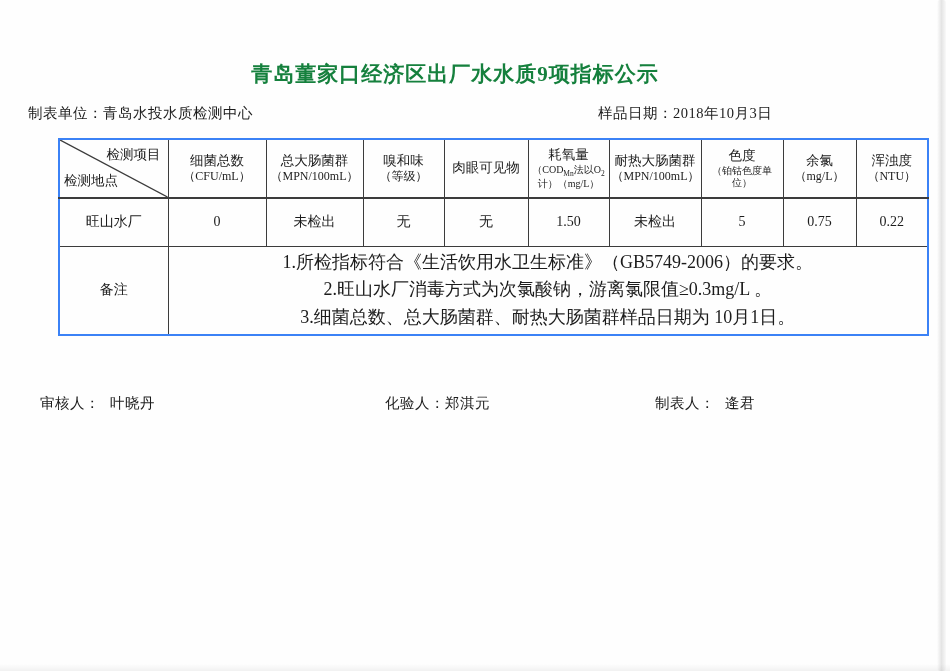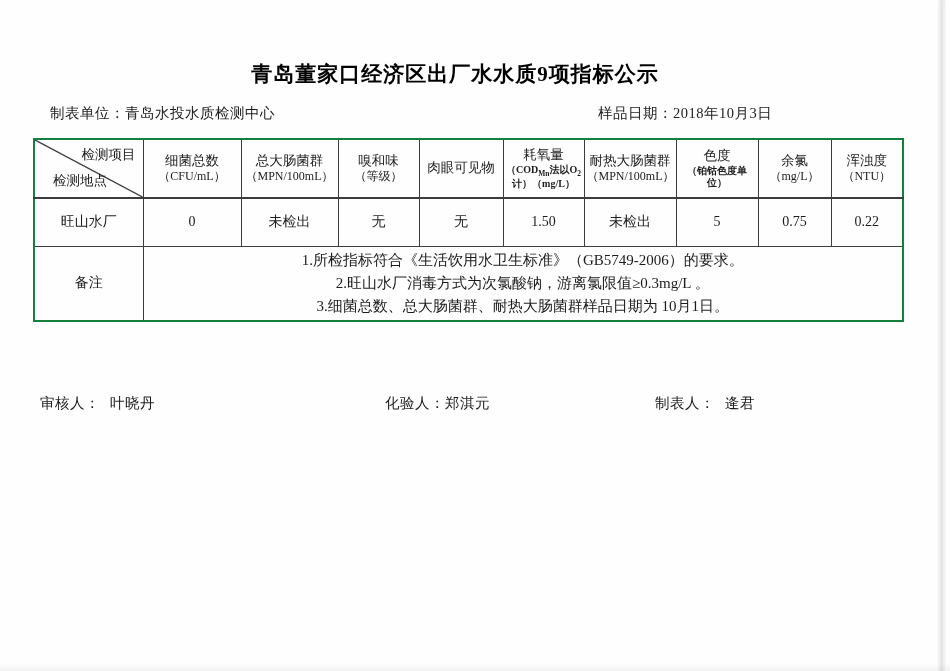--- a/index.html
+++ b/index.html
@@ -22,57 +22,57 @@
     border-radius: 3px;
   }
   .scan-edge-bottom {
     position: absolute; left: 0; bottom: 0; width: 950px; height: 7px;
     background: linear-gradient(to bottom, rgba(0,0,0,0), rgba(0,0,0,0.05));
   }
   .title {
     position: absolute; top: 60px; left: 0; width: 910px;
     text-align: center;
     font-size: 21px; font-weight: bold; letter-spacing: 1px;
-    color: #000000;
+    color: #15803d;
   }
   .meta-row { position: absolute; top: 104px; left: 0; width: 950px; font-size: 14.5px; }
-  .meta-maker { position: absolute; left: 50px; top: 0; letter-spacing: 0.5px; font-family: Liberation Serif, serif; }
+  .meta-maker { position: absolute; left: 28px; top: 0; letter-spacing: 0.5px; font-family: Liberation Serif, serif; }
   .meta-date { position: absolute; left: 598px; top: 0; letter-spacing: 0.5px; }
 
   table.report {
     position: absolute; left: 33px; top: 138px;
     width: 869px; table-layout: fixed;
     border-collapse: collapse;
   }
   table.report td, table.report th {
     border: 1.4px solid #3c3c3c;
     text-align: center; vertical-align: middle;
     font-weight: normal;
     padding: 2px;
     overflow: hidden;
   }
-  table.report { border: 2px solid #15803d; }
+  table.report { border: 2px solid #3b82f6; margin-left: 25px; }
   tr.hdr { height: 59px; }
   tr.r1 { height: 48px; }
   tr.r2 { height: 50px; }
   tr.notes { height: 73px; }
   tr.hdr th { border-bottom-width: 2px; }
   .h-name { font-size: 13.5px; line-height: 1.25; }
   .h-unit { font-size: 12px; line-height: 1.25; }
-  .h-unit-sm { font-size: 10px; line-height: 1.2; font-weight: bold; }
+  .h-unit-sm { font-size: 10px; line-height: 1.2; }
   .h-unit-sm sub { font-size: 7.5px; }
   .cell-val { font-size: 14px; }
   .corner { position: relative; padding: 0; }
   .corner svg { position: absolute; left: 0; top: 0; width: 100%; height: 100%; }
   .corner .tr-label { position: absolute; top: 6px; right: 7px; font-size: 13.5px; }
-  .corner .bl-label { position: absolute; bottom: 7px; left: 18px; font-size: 13.5px; }
+  .corner .bl-label { position: absolute; bottom: 7px; left: 4px; font-size: 13.5px; }
   td.notes-label { font-size: 14px; }
   td.notes-body {
     text-align: left; vertical-align: middle;
-    font-size: 15px; line-height: 1.55;
+    font-size: 18px; line-height: 1.55;
     padding-left: 8px;
   }
   .footer-row { position: absolute; top: 390px; left: 0; width: 950px; font-size: 14.5px; }
   .footer-item { position: absolute; top: 4px; letter-spacing: 0.5px; }
   .f-reviewer { left: 40px; }
   .f-tester { left: 385px; }
   .f-maker { left: 655px; }
   .name-gap { display: inline-block; width: 10px; }
 </style>
 </head>

